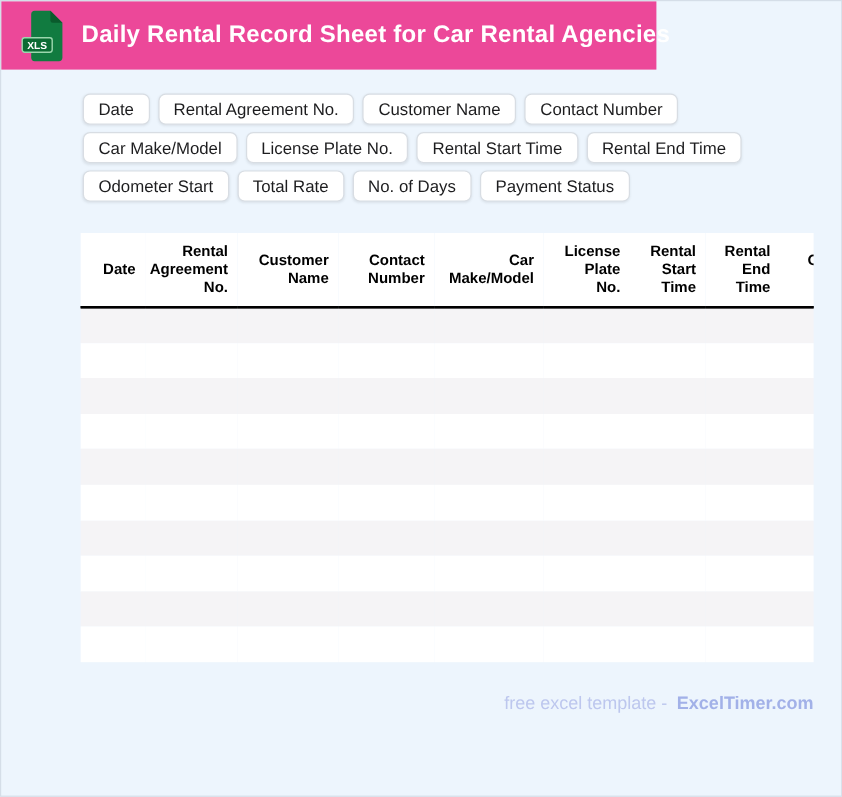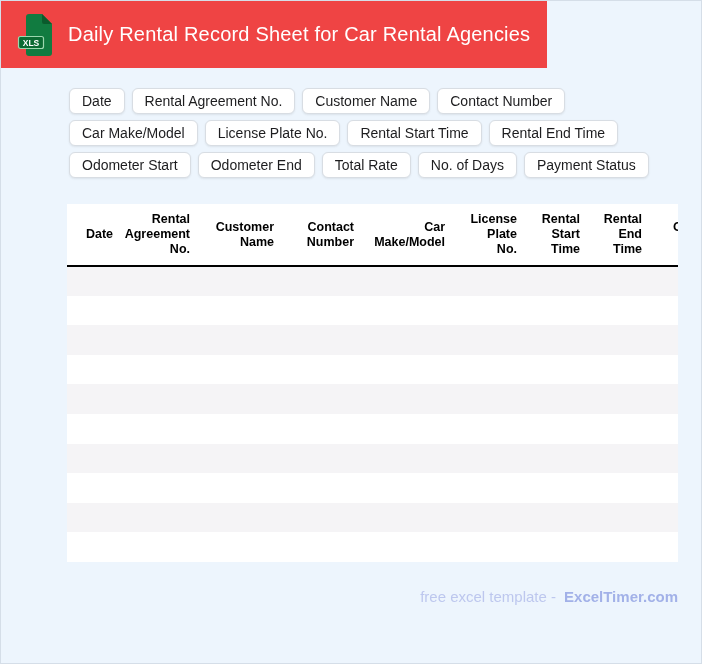--- a/index.html
+++ b/index.html
@@ -5,29 +5,29 @@
   * { box-sizing: border-box; }
   html, body { margin: 0; padding: 0; }
   body {
     width: 702px; height: 664px;
     background: #EDF5FD;
     border: 1px solid #D5DEE8;
     font-family: "Liberation Sans", sans-serif;
     overflow: hidden;
   }
   .titlebar {
-    width: 546px; height: 67px;
-    background: #ef4444;
+    width: 546px; height: 57px;
+    background: #ec4899;
     display: flex; align-items: center;
     padding-left: 16px;
   }
   .xls-icon { width: 38px; height: 44px; flex: 0 0 auto; }
   .page-title {
     margin: 0 0 0 13px;
-    font-size: 20px; font-weight: 400;
+    font-size: 20px; font-weight: 700;
     color: #FFFFFF; letter-spacing: .2px;
     white-space: nowrap;
   }
   .chips {
     margin: 20px 0 0 68px;
     width: 630px;
     display: flex; flex-wrap: wrap;
     gap: 6px 7px;
   }
   .chip {
@@ -107,21 +107,20 @@
 <div class="chips" id="chips">
     <button class="chip">Date</button>
     <button class="chip">Rental Agreement No.</button>
     <button class="chip">Customer Name</button>
     <button class="chip">Contact Number</button>
     <button class="chip">Car Make/Model</button>
     <button class="chip">License Plate No.</button>
     <button class="chip">Rental Start Time</button>
     <button class="chip">Rental End Time</button>
     <button class="chip">Odometer Start</button>
-    <button class="chip">Odometer End</button>
     <button class="chip">Total Rate</button>
     <button class="chip">No. of Days</button>
     <button class="chip">Payment Status</button>
   </div>
 
 <div class="table-wrap">
   <table>
     <thead>
       <tr id="thead-row">
           <th>Date</th>

